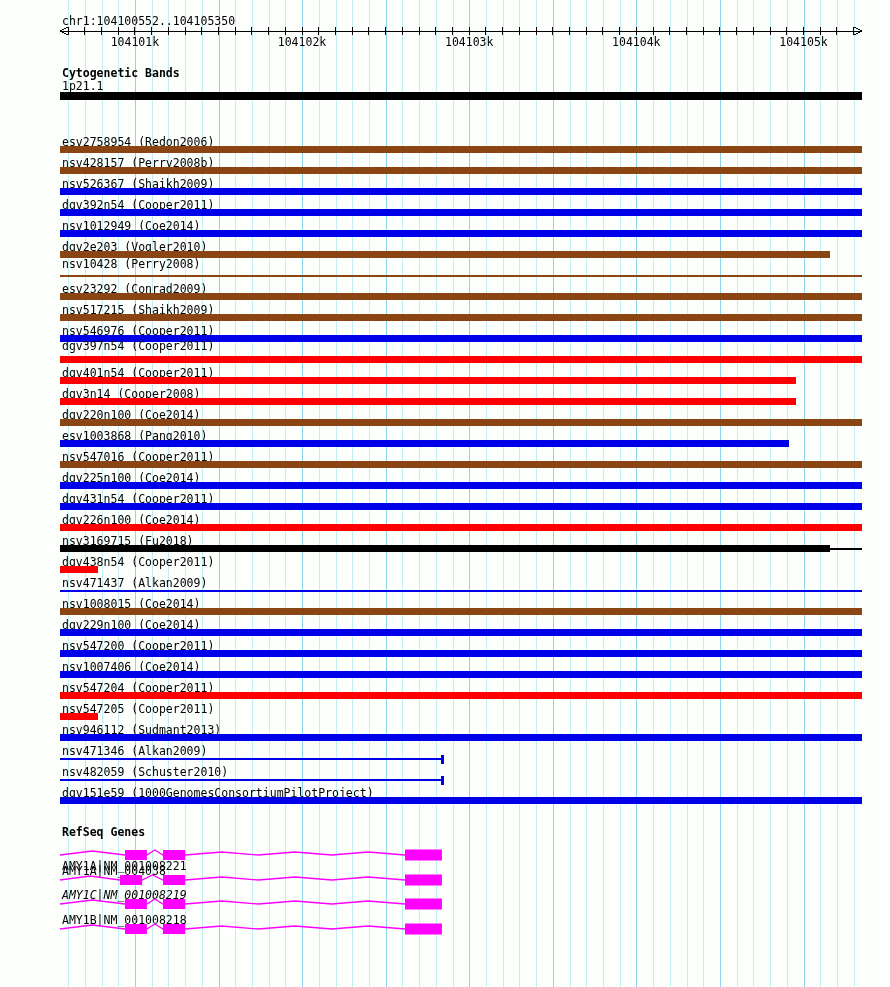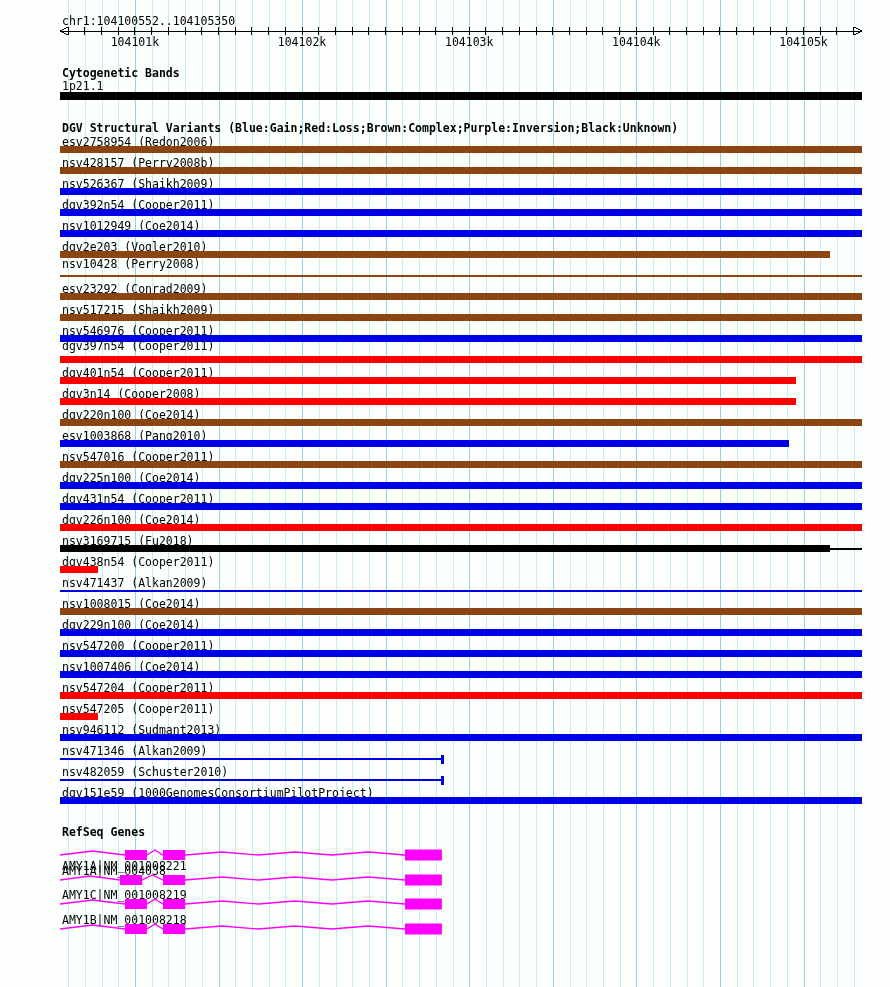--- a/index.html
+++ b/index.html
@@ -126,21 +126,20 @@
       <text x="302.0" y="46" text-anchor="middle">104102k</text>
       <text x="469.2" y="46" text-anchor="middle">104103k</text>
       <text x="636.3" y="46" text-anchor="middle">104104k</text>
       <text x="803.5" y="46" text-anchor="middle">104105k</text>
     </svg>
 
   <div class="lbl hdr" style="top:67px;">Cytogenetic Bands</div>
   <div class="lbl" style="top:80px;">1p21.1</div>
   <div id="cytoband-bar" class="bar" style="left: 60px; top: 92px; width: 802px; height: 8px; background: rgb(0, 0, 0);"></div>
 
-  <div class="lbl hdr" style="top:122px;">DGV Structural Variants (Blue:Gain;Red:Loss;Brown:Complex;Purple:Inversion;Black:Unknown)</div>
   <div id="dgv-rows">
       <div class="lbl" style="top: 136px;">esv2758954 (Redon2006)</div>
       <div class="bar" style="left: 60px; top: 146px; width: 802px; height: 7px; background: rgb(139, 69, 19);"></div>
       <div class="lbl" style="top: 157px;">nsv428157 (Perry2008b)</div>
       <div class="bar" style="left: 60px; top: 167px; width: 802px; height: 7px; background: rgb(139, 69, 19);"></div>
       <div class="lbl" style="top: 178px;">nsv526367 (Shaikh2009)</div>
       <div class="bar" style="left: 60px; top: 188px; width: 802px; height: 7px; background: rgb(0, 0, 232);"></div>
       <div class="lbl" style="top: 199px;">dgv392n54 (Cooper2011)</div>
       <div class="bar" style="left: 60px; top: 209px; width: 802px; height: 7px; background: rgb(0, 0, 232);"></div>
       <div class="lbl" style="top: 220px;">nsv1012949 (Coe2014)</div>
@@ -213,21 +212,21 @@
         <rect x="163.0" y="1" width="22.1" height="10" fill="#ff00ff"></rect>
         <rect x="405.0" y="0.5" width="36.9" height="11" fill="#ff00ff"></rect>
       </svg>
       <div class="lbl" style="top: 865px;">AMY1A|NM_004038</div>
       <svg width="890" height="16" style="top: 874px;">
         <polyline points="60.0,6 90.0,2 120.0,6 142.1,6 152.5,1 163.0,6 185.0,6 221.7,3 258.4,6 295.0,3 331.7,6 368.3,3 405.0,6" fill="none" stroke="#ff00ff" stroke-width="1.3"></polyline>
         <rect x="120.0" y="1" width="22.1" height="10" fill="#ff00ff"></rect>
         <rect x="163.0" y="1" width="22.1" height="10" fill="#ff00ff"></rect>
         <rect x="405.0" y="0.5" width="36.9" height="11" fill="#ff00ff"></rect>
       </svg>
-      <div class="lbl" style="top: 889px;">AMY1C|NM_001008219</div>
+      <div class="lbl" style="top: 889px; font-style: italic;">AMY1C|NM_001008219</div>
       <svg width="890" height="16" style="top: 898px;">
         <polyline points="60.0,6 92.5,2 125.0,6 146.9,6 154.9,1 163.0,6 185.0,6 221.7,3 258.4,6 295.0,3 331.7,6 368.3,3 405.0,6" fill="none" stroke="#ff00ff" stroke-width="1.3"></polyline>
         <rect x="125.0" y="1" width="21.9" height="10" fill="#ff00ff"></rect>
         <rect x="163.0" y="1" width="22.1" height="10" fill="#ff00ff"></rect>
         <rect x="405.0" y="0.5" width="36.9" height="11" fill="#ff00ff"></rect>
       </svg>
       <div class="lbl" style="top: 914px;">AMY1B|NM_001008218</div>
       <svg width="890" height="16" style="top: 923px;">
         <polyline points="60.0,6 92.5,2 125.0,6 146.9,6 154.9,1 163.0,6 185.0,6 221.7,3 258.4,6 295.0,3 331.7,6 368.3,3 405.0,6" fill="none" stroke="#ff00ff" stroke-width="1.3"></polyline>
         <rect x="125.0" y="1" width="21.9" height="10" fill="#ff00ff"></rect>

